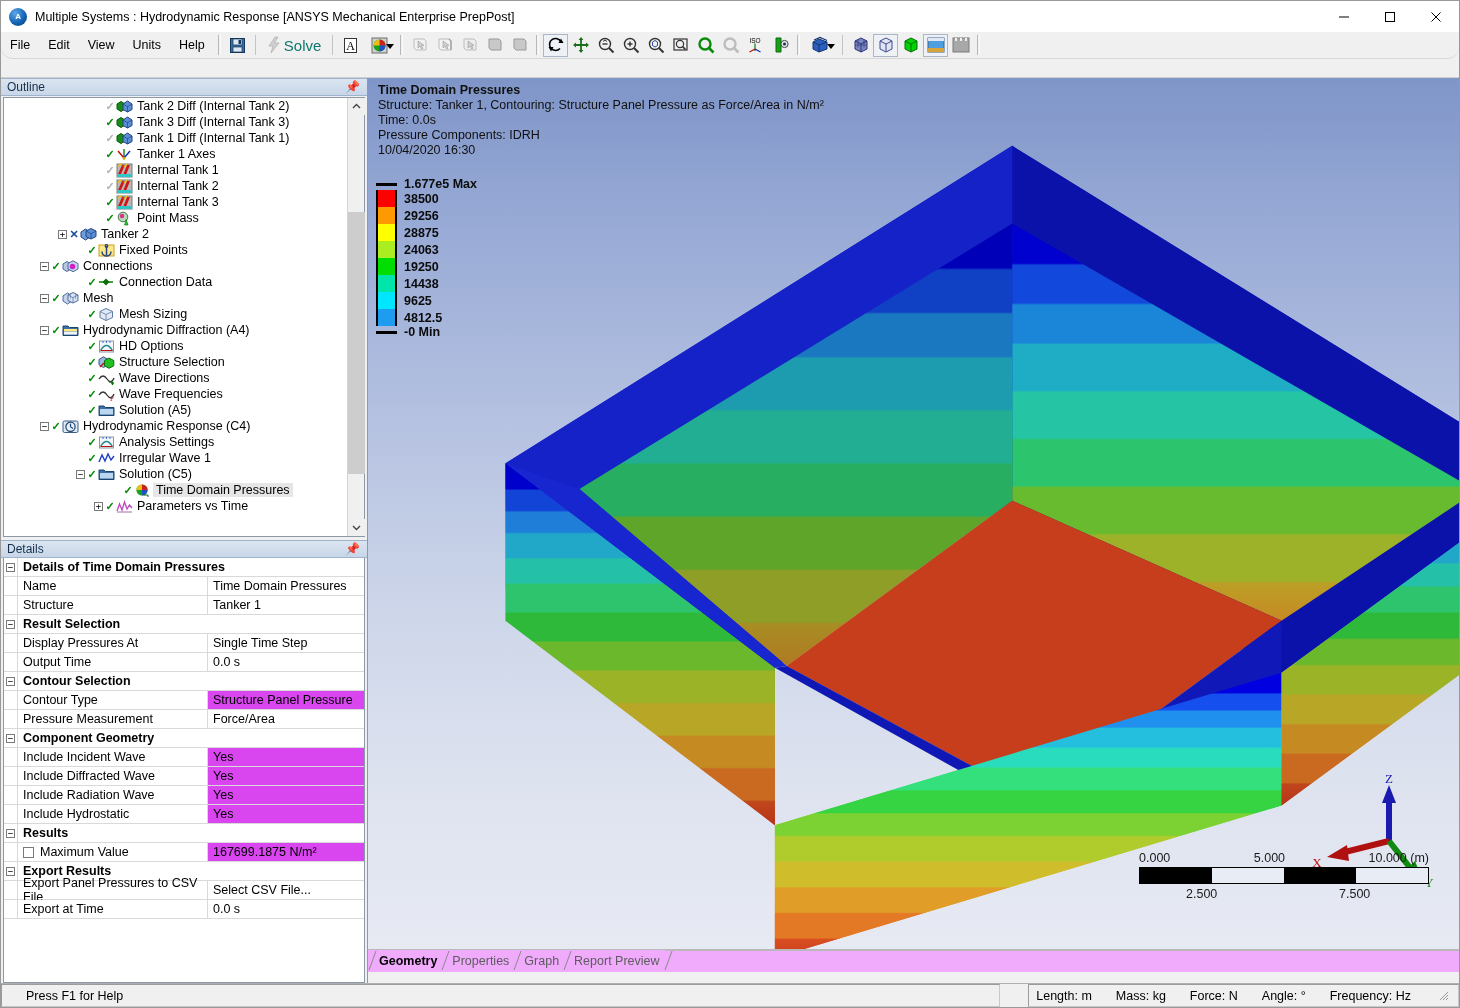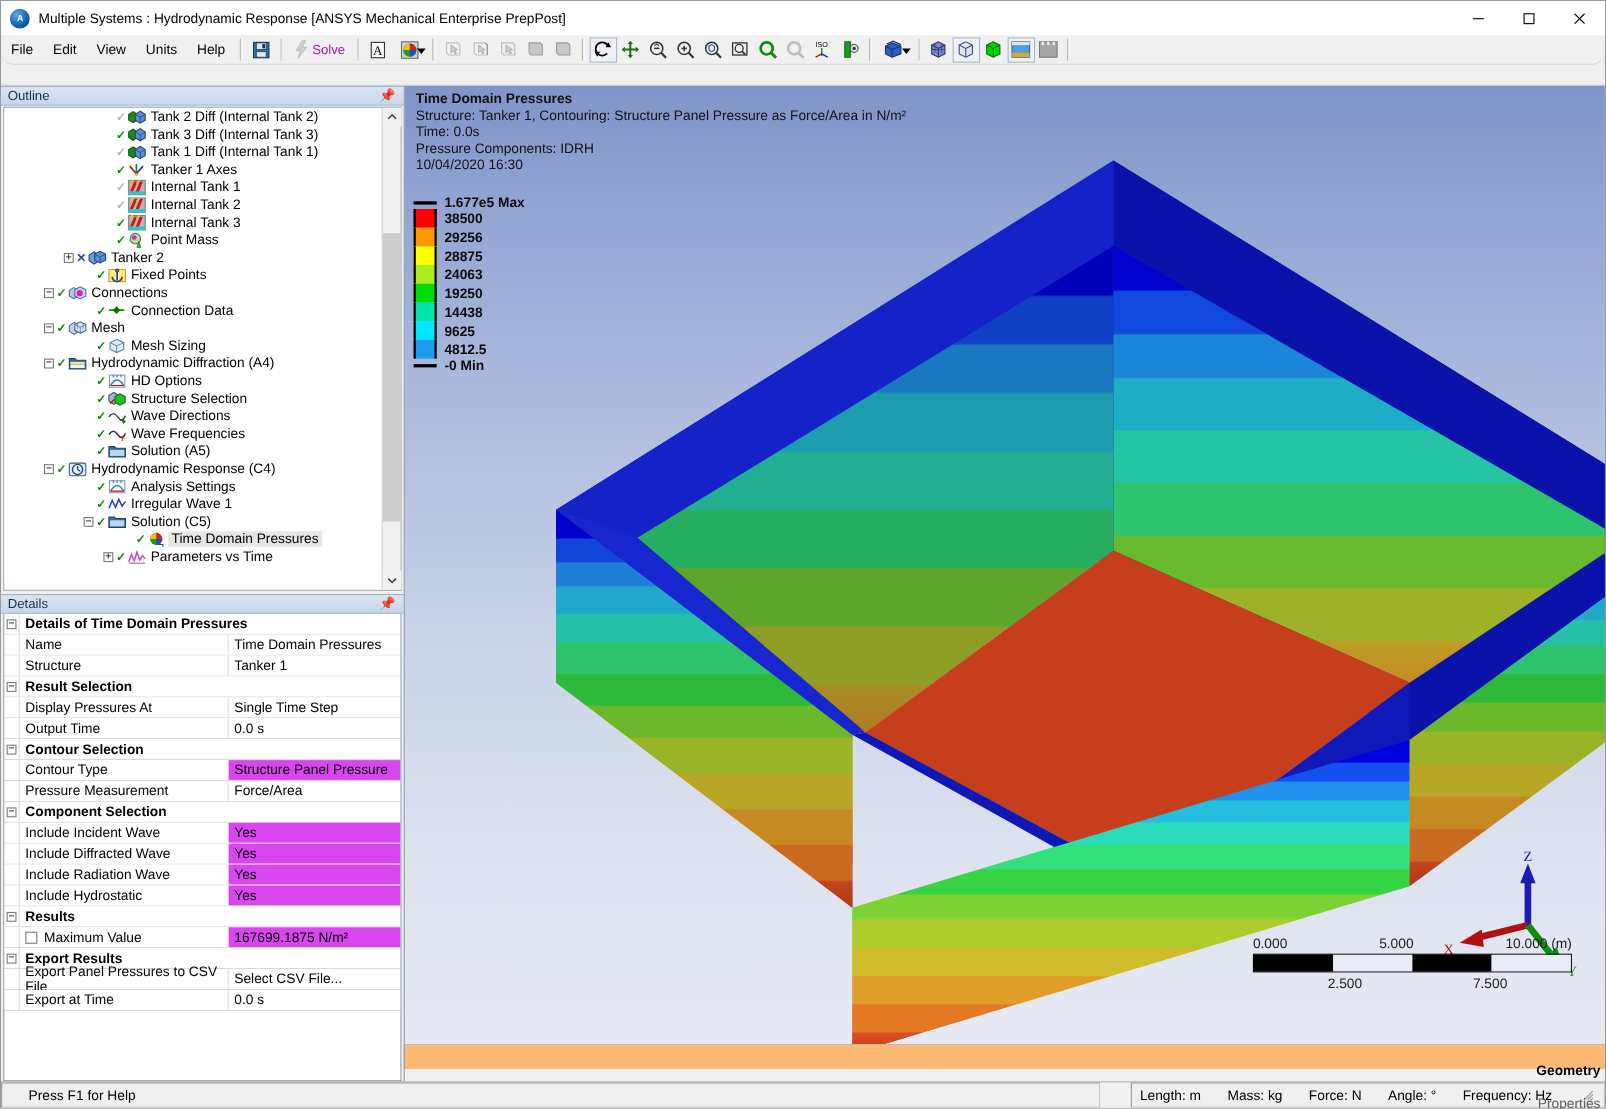--- a/index.html
+++ b/index.html
@@ -57,21 +57,21 @@
   .tb-sep { width: 1px; height: 20px; background: #c4c4c4; margin: 0 5px; }
   .tb-grip { width: 3px; height: 20px; border-left: 1px solid #b8b8b8; border-right: 1px solid #fafafa; margin: 0 4px; }
   .tb-btn {
     width: 25px; height: 23px;
     display: flex; align-items: center; justify-content: center;
     position: relative;
   }
   .tb-btn.framed { border: 1px solid #aab7c6; background: #eef2f7; }
   .tb-text {
     display: flex; align-items: center; gap: 3px;
-    padding: 0 6px; height: 23px; color: #a21caf; font-size: 12px;
+    padding: 0 6px; height: 23px; color: #0f766e; font-size: 15px;
   }
   .caret { width: 0; height: 0; border-left: 4px solid transparent; border-right: 4px solid transparent; border-top: 5px solid #000; margin-left: 2px;}
 
   
   #tb2 { height: 19px; min-height:19px; background:#f0f0f0; border-bottom: 1px solid #d0d0d0; }
 
   
   #body { flex: 1; display: flex; min-height: 0; }
 
   
@@ -150,24 +150,23 @@
   
   #scalebar { position: absolute; left: 771px; bottom: 46px; width: 290px; }
   #sb-top { display: flex; justify-content: space-between; font-size: 12.5px; color: #1a1a1a; margin-bottom: 2px;}
   #sb-bar { height: 17px; border: 1px solid #000; display: flex; }
   #sb-bar div { flex: 1; }
   #sb-bot { display: flex; font-size: 12.5px; color: #1a1a1a; margin-top: 3px; position: relative; height: 16px;}
   #sb-bot span { position: absolute; }
 
   
   #tabs {
-    height: 23px; min-height: 23px; background: #fdba74;
-    display: flex; align-items: flex-end; border-left: 1px solid #8a9aab;
+    height: 23px; min-height: 23px; background: #f0abfc;
+    display: flex; align-items: flex-start; border-left: 1px solid #8a9aab;
     border-top: 1px solid #b9b9b9;
-    flex-direction: column;
   }
   .tab {
     display: flex; align-items: center; height: 21px; padding: 0 4px 0 10px;
     font-size: 12.5px; position: relative; color: #5d5d5d;
   }
   .tab.active { color: #000; font-weight: bold; }
   .tabsep { width: 1px; height: 16px; }
   #tabs-rest { flex: 1; border-bottom: 1px solid #b9b9b9;}
   #tabstrip-under { height: 11px; min-height: 11px; background: #f0f0f0; border-left: 1px solid #8a9aab;}
 
@@ -770,21 +769,21 @@
               <div class="dgutter"></div>
               <div class="dkey">
                 <span>Pressure Measurement</span>
               </div>
               <div class="dval">Force/Area</div>
             </div>
             <div class="drow">
               <div class="dgutter">
                 <span class="expander">−</span>
               </div>
-              <div class="dsection">Component Selection</div>
+              <div class="dsection">Component Geometry</div>
             </div>
             <div class="drow">
               <div class="dgutter"></div>
               <div class="dkey">
                 <span>Include Incident Wave</span>
               </div>
               <div class="dval shade">Yes</div>
             </div>
             <div class="drow">
               <div class="dgutter"></div>
@@ -1064,21 +1063,21 @@
             <span>5.000</span>
             <span>10.000 (m)</span>
           </div>
           <div id="sb-bar">
             <div style="background:#000"></div>
             <div style="background:#e8ecf5"></div>
             <div style="background:#000"></div>
             <div style="background:#e8ecf5"></div>
           </div>
           <div id="sb-bot">
-            <span style="left:68px">2.500</span>
+            <span style="left:47px">2.500</span>
             <span style="left:200px">7.500</span>
           </div>
         </div>
       </div>
 
       <div id="tabs">
           <div class="tabsep"><svg width="10" height="21" viewBox="0 0 10 21">
               <line x1="1" y1="20" x2="8" y2="1" stroke="#8a8a8a" stroke-width="1"></line>
             </svg></div>
           <div class="tab active">

